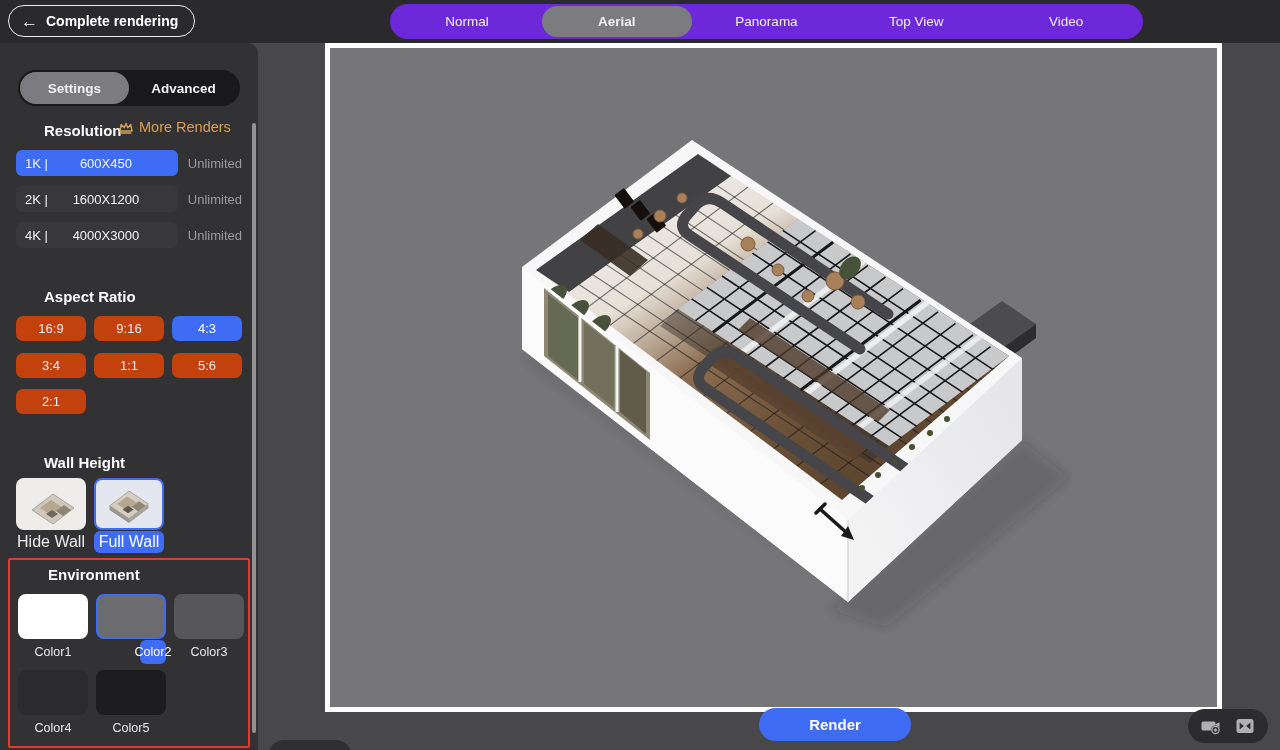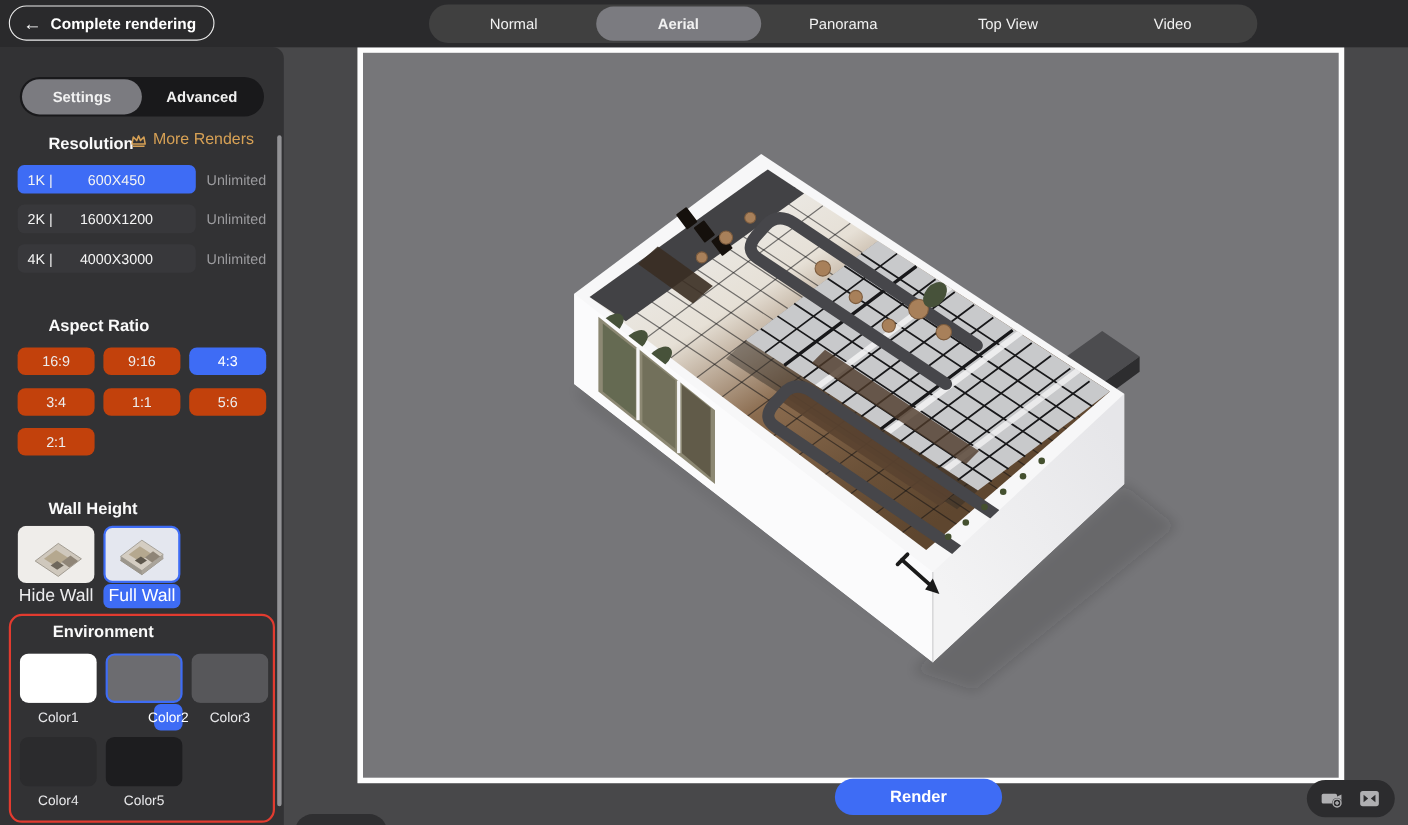--- a/index.html
+++ b/index.html
@@ -5,21 +5,21 @@
   * { margin:0; padding:0; box-sizing:border-box; }
   html,body { width:1280px; height:750px; background:#48484a; overflow:hidden;
               font-family:"Liberation Sans", sans-serif; }
 
   
   #topbar { position:absolute; left:0; top:0; width:1280px; height:43px; background:#2a2a2c; z-index:30; }
   #back-btn { position:absolute; left:8px; top:5px; height:32px; padding:0 16px 0 12px;
               border:1.5px solid #ececec; border-radius:17px; display:flex; align-items:center; gap:8px;
               color:#fff; font-size:14px; font-weight:bold; cursor:pointer; background:transparent; }
   #back-btn .arrow { font-size:17px; font-weight:bold; line-height:1; }
-  #view-tabs { position:absolute; left:390px; top:4px; width:753px; height:35px; background:#404040;
+  #view-tabs { position:absolute; left:390px; top:4px; width:753px; height:35px; background:#6d28d9;
                border-radius:18px; display:flex; align-items:flex-start; padding:2px; }
   .view-tab { flex:1; height:31px; display:flex; align-items:center; justify-content:center;
               color:#f1f1f1; font-size:13.5px; border-radius:16px; cursor:pointer; }
   .view-tab.active { background:#7b7b80; font-weight:bold; }
 
   
   #sidebar { position:absolute; left:0; top:43px; width:258px; height:707px; background:#323234;
              border-radius:0 10px 0 0; z-index:20; overflow:hidden; }
   .side-heading { position:absolute; left:16px; color:#fafafa; font-size:15px; font-weight:bold;margin-left:28px; }
 
@@ -47,21 +47,21 @@
 
   .wh-opt { position:absolute; top:435px; width:70px; cursor:pointer; }
   .wh-img { width:70px; height:52px; border-radius:8px; background:#efedea; overflow:hidden;
             border:2px solid transparent; }
   .wh-opt.sel .wh-img { border-color:#3e6cf5; background:#e4e7ef; }
   .wh-label { margin-top:1px; height:22px; display:flex; align-items:center; justify-content:center;
               color:#ececee; font-size:16px; border-radius:6px; }
   .wh-opt.sel .wh-label { background:#3e6cf5; color:#fff; }
 
   #env-box { position:absolute; left:8px; top:515px; width:242px; height:190px;
-             border:2px solid #e23b2f; border-radius:12px;text-align:center; }
+             border:2px solid #e23b2f; border-radius:2px;text-align:center; }
   .env-opt { position:absolute; width:70px; cursor:pointer; }
   .env-swatch { width:70px; height:45px; border-radius:8px; border:2px solid transparent; }
   .env-opt.sel .env-swatch { border-color:#3e6cf5; }
   .env-label { margin-top:1px; height:24px; display:flex; align-items:center; justify-content:center;
                color:#e8e8ea; font-size:12.5px; border-radius:6px; }
   .env-opt.sel .env-label { background:#3e6cf5; color:#fff;margin-left:44px; }
 
   #side-scrollbar { position:absolute; right:2px; top:80px; width:4px; height:610px;
                     background:#929295; border-radius:3px; cursor:pointer; }
 

